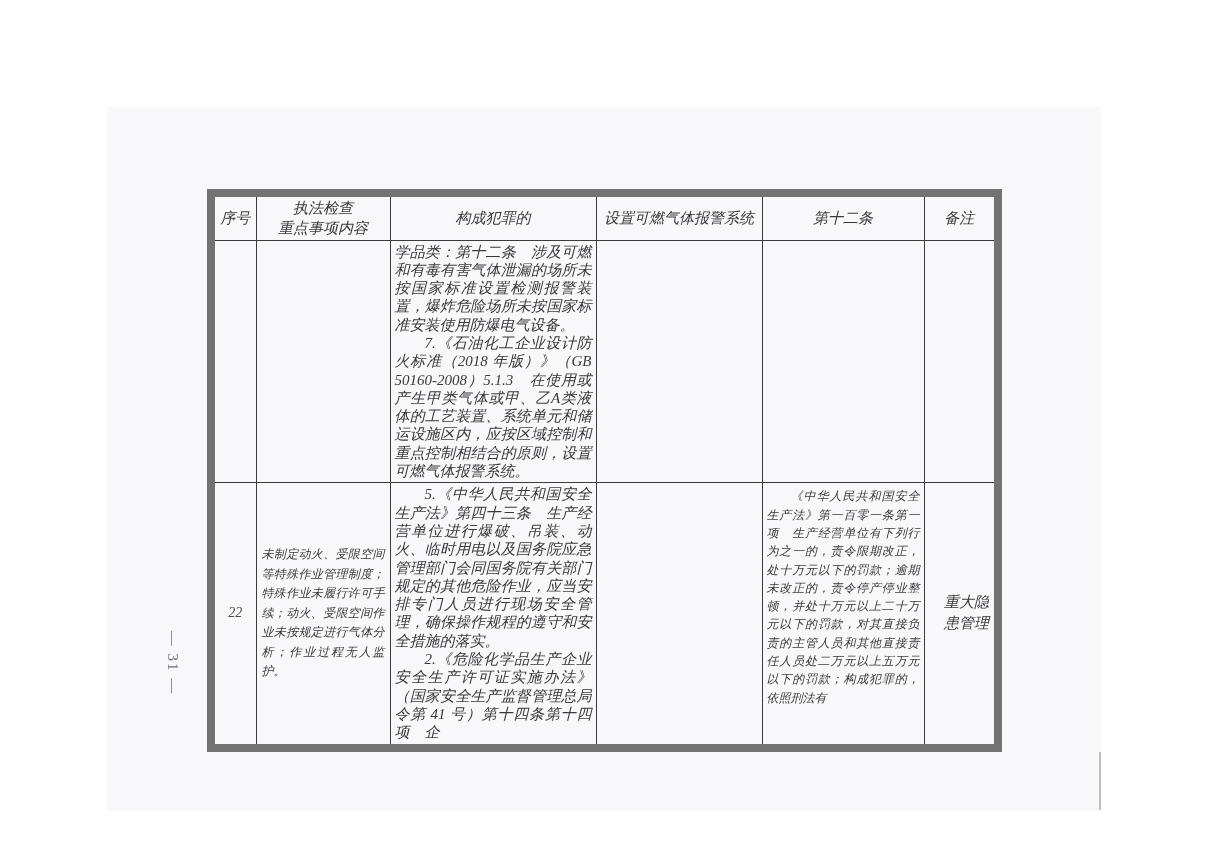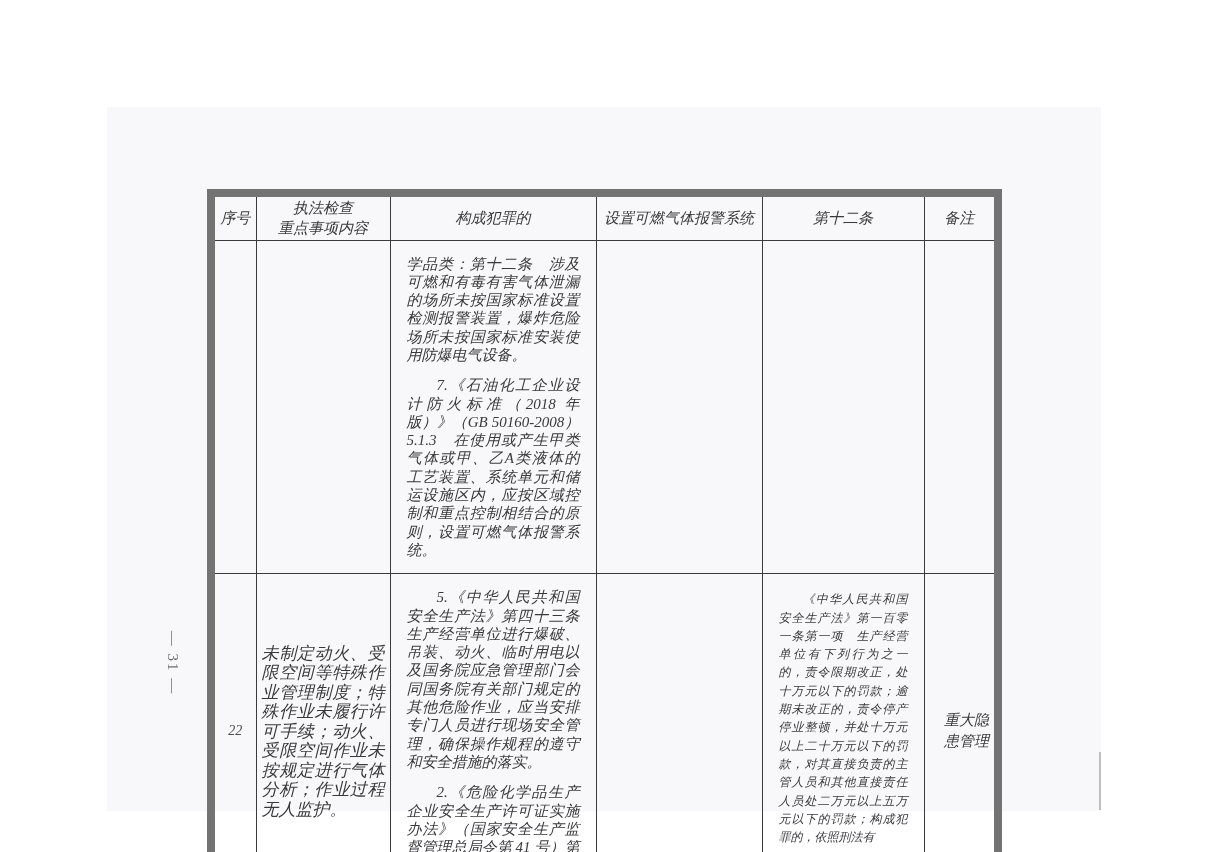--- a/index.html
+++ b/index.html
@@ -83,21 +83,21 @@
   }
   th.col-content { white-space: pre-line; }
   td.cell-index {
     font-size: 14px;
     text-align: center;
     vertical-align: middle;
     color: #4a4a50;
     margin-left: 37px;
   }
   td.cell-content {
-    font-size: 17px;
+    font-size: 12px;
     line-height: 19.5px;
     text-align: justify;
     vertical-align: middle;
     padding: 6px 5px;
   }
   td.cell-basis {
     font-size: 15px;
     line-height: 18.3px;
     text-align: justify;
     vertical-align: top;
@@ -113,21 +113,21 @@
     vertical-align: top;
     padding: 4px 4px;
   }
   td.cell-remark {
     font-size: 15px;
     line-height: 21px;
     text-align: right;
     vertical-align: middle;
     padding: 0 5px;
   }
-  .para { margin: 12px; }
+  .para { margin: 0; }
   .para.indent { text-indent: 2em; }
 </style>
 </head>
 <body>
 
 <div class="canvas">
 
   <div class="scan-page"></div>
   <div class="scan-edge"></div>
 

